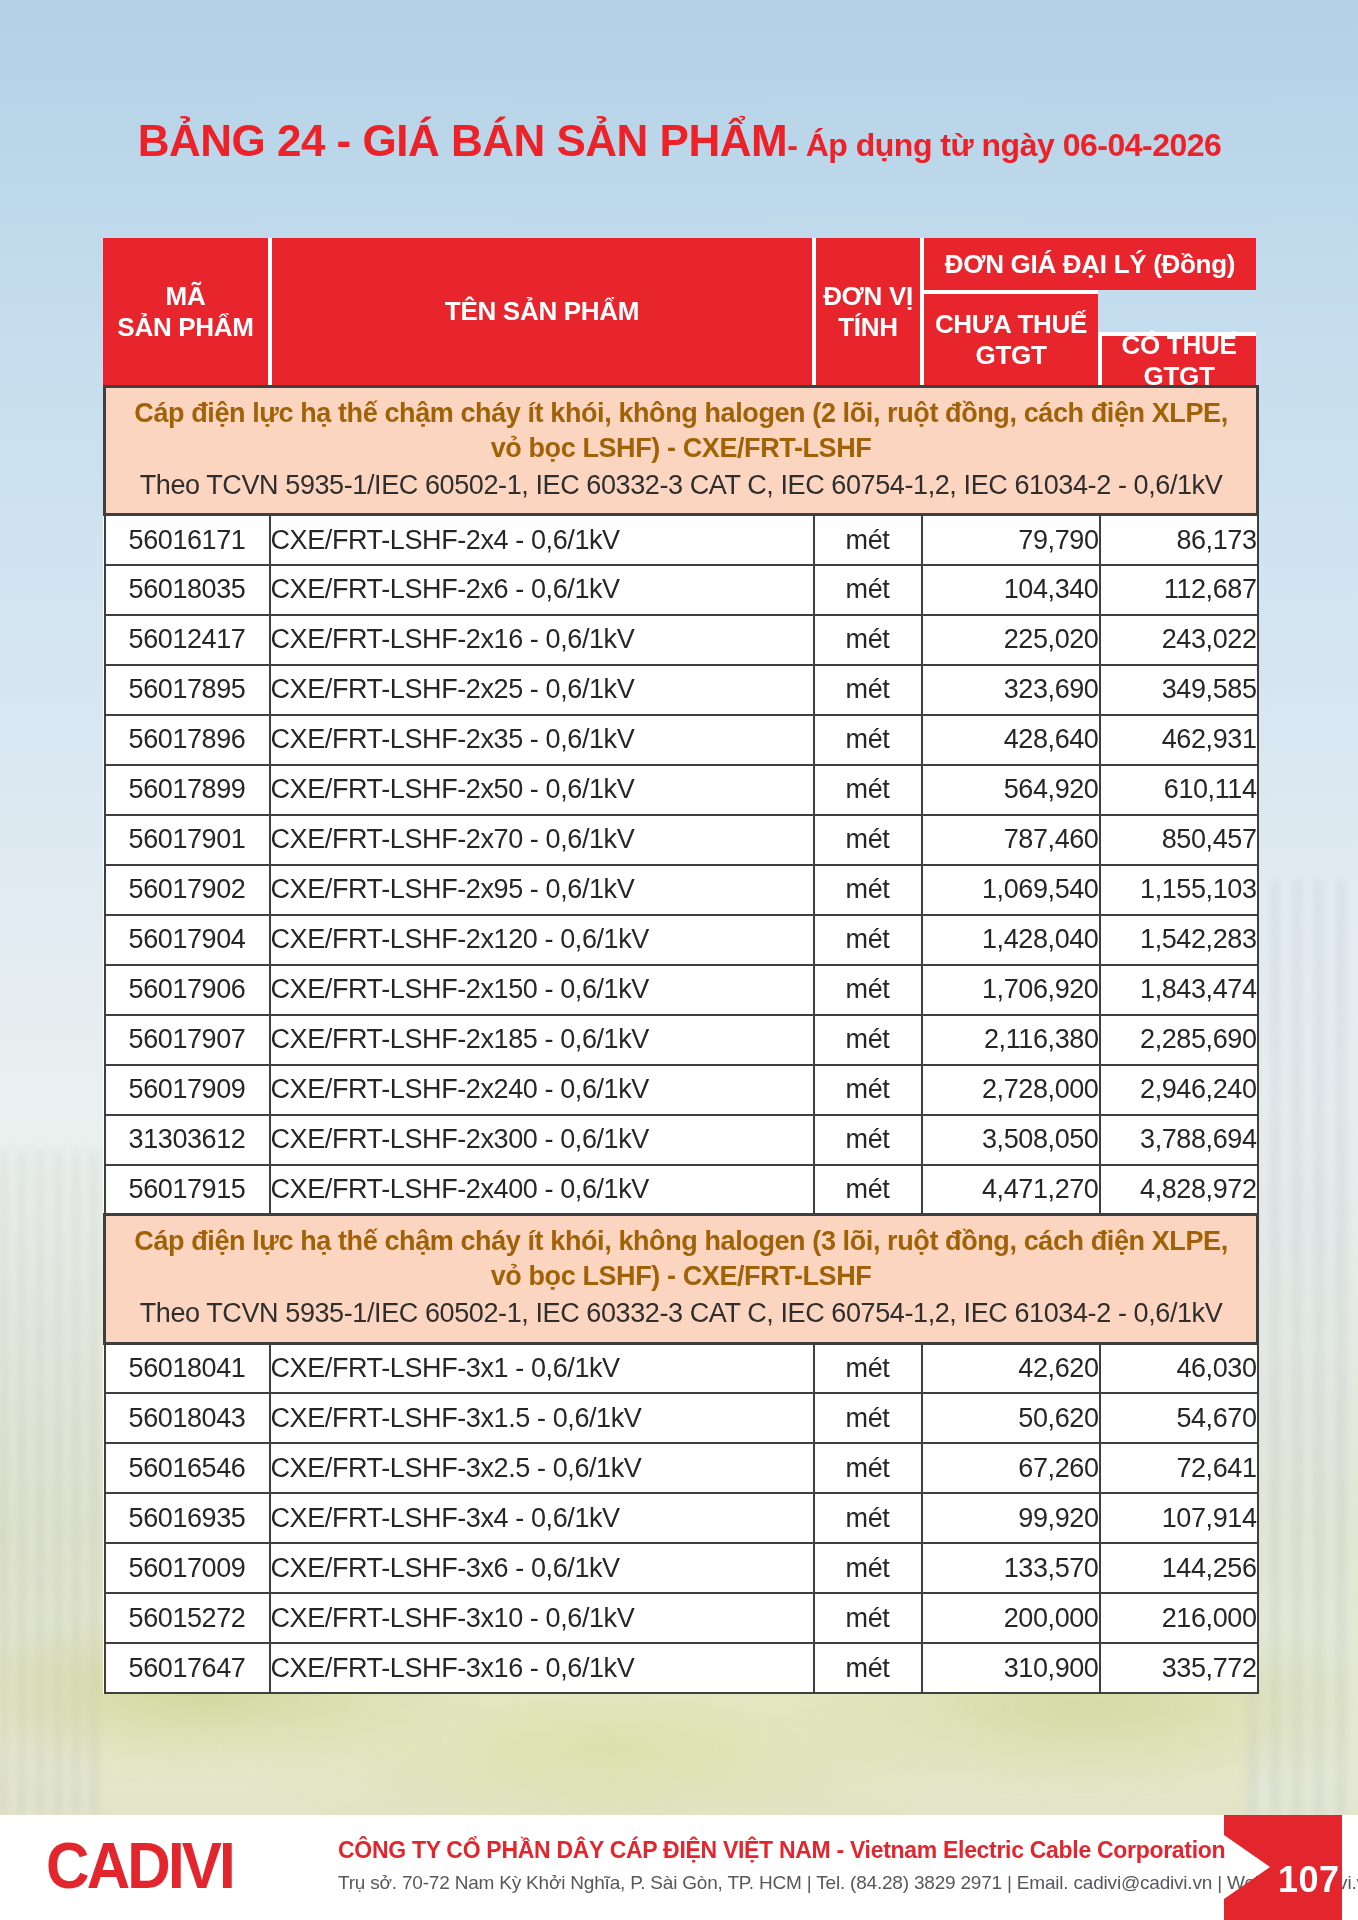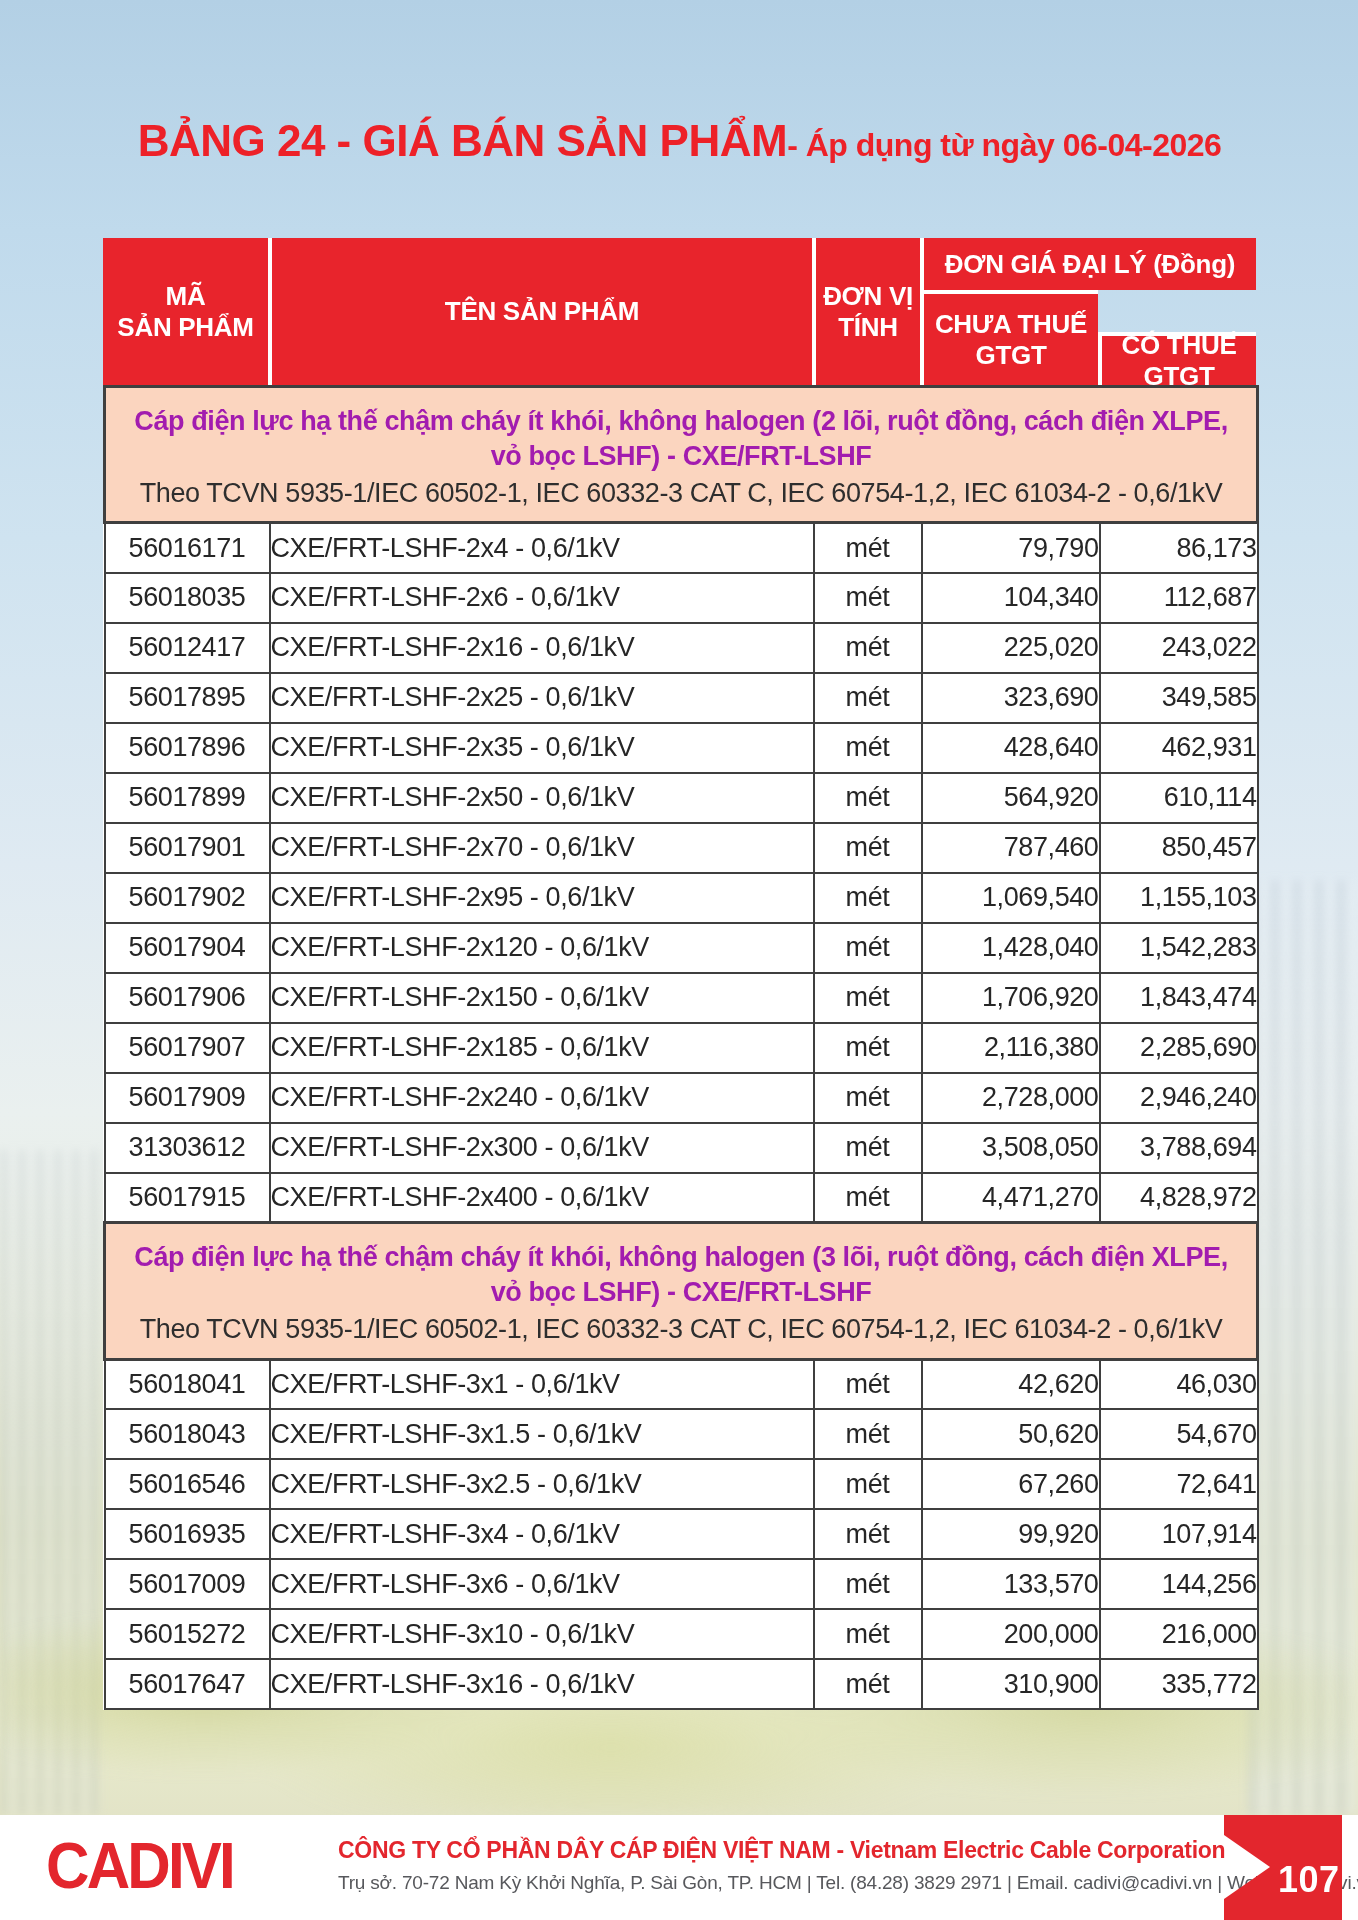--- a/index.html
+++ b/index.html
@@ -75,22 +75,22 @@
   td.c0{text-align:center;}
   td.c1{text-align:left;padding-left:24px;}
   td.c2{text-align:center;}
   td.c3{text-align:right;padding-right:30px;}
   td.c4{text-align:right;padding-right:24px;}
   tr.band-row td{
     background:#fbd5bf;border:3px solid #3f3f3f;height:auto;
     padding:8px 28px 10px 28px;text-align:center;
   }
   .band-title{
-    font-size:27px;font-weight:bold;color:#a21caf;line-height:1.3;
-    white-space:pre-line;letter-spacing:-0.4px;margin-top:8px;
+    font-size:27px;font-weight:bold;color:#a16207;line-height:1.3;
+    white-space:pre-line;letter-spacing:-0.4px;
   }
   .band-sub{
     font-size:27px;font-weight:400;color:#2e2e2e;line-height:1.3;
     letter-spacing:-0.4px;margin-top:2px;
   }
 
   
   .footer{
     position:absolute;left:0;top:1815px;width:1358px;height:105px;background:#fff;
   }

